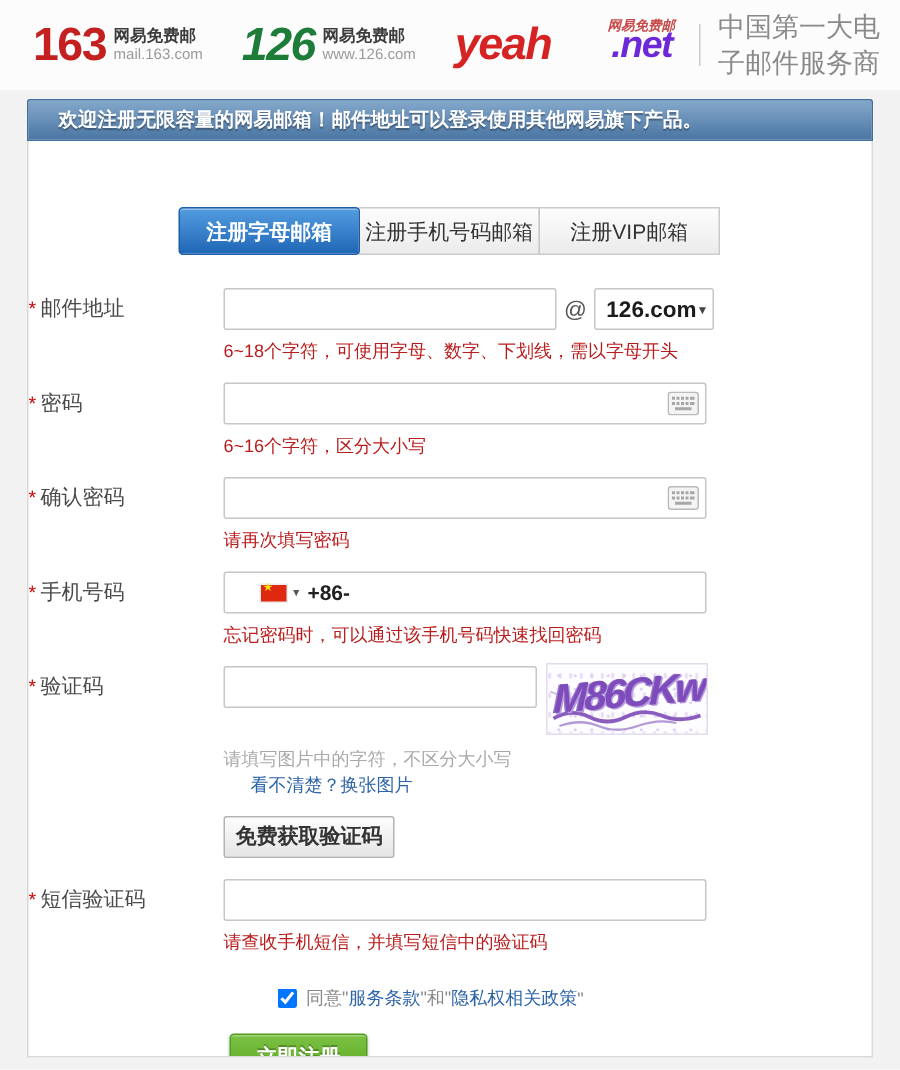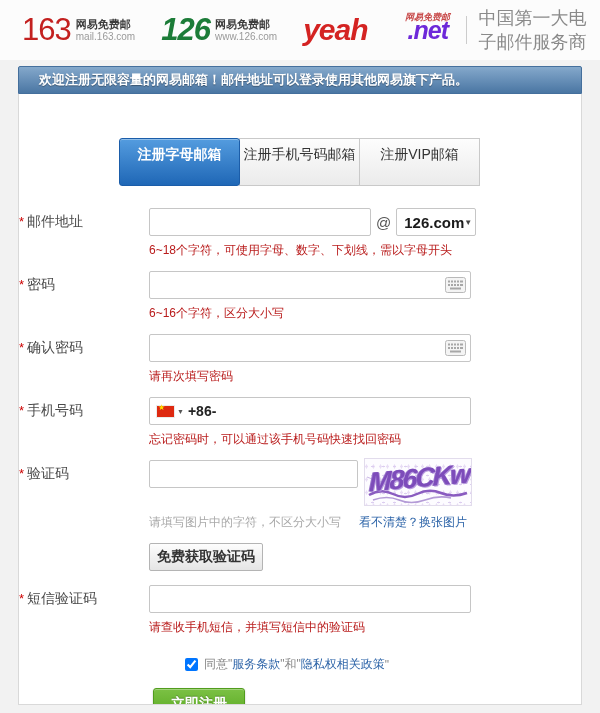--- a/index.html
+++ b/index.html
@@ -10,21 +10,21 @@
     font-family:"Liberation Sans","DejaVu Sans",sans-serif;
     overflow:hidden;
   }
   
   .header {
     height:60px; background:#fcfcfc;
     display:flex; align-items:center;
     padding-left:22px;
   }
   .logo { display:flex; align-items:center; margin-right:26px; }
-  .logo-big163 { font-size:31px; font-weight:normal; color:#c3201f; letter-spacing:-1px; }
+  .logo-big163 { font-size:31px; font-weight:bold; color:#c3201f; letter-spacing:-1px; }
   .logo-big126 { font-size:31px; font-weight:bold; font-style:italic; color:#1c7c38; letter-spacing:-1px; }
   .logo-stack { margin-left:5px; line-height:1.1; }
   .logo-cn { font-size:11px; font-weight:bold; color:#3c3c3c; display:block; }
   .logo-url { font-size:10px; color:#9a9a9a; display:block; }
   .logo-yeah { position:relative; margin-right:14px; padding-right:4px;gap:40px; }
   .yeah-red { font-size:30px; font-weight:bold; font-style:italic; color:#d42322; letter-spacing:-1px; }
   .yeah-net { font-size:25px; font-weight:bold; font-style:italic; color:#6d28d9; letter-spacing:-1px; }
   .yeah-cn { position:absolute; top:-2px; right:2px; font-size:9px; font-weight:bold; font-style:italic; color:#c84b4b; }
   .header-divider { width:1px; height:28px; background:#ccc; margin:0 12px 0 0; }
   .tagline { font-size:18px; color:#8a8a8a; }
@@ -38,21 +38,21 @@
   .banner-text { color:#fff; font-size:13px; font-weight:bold; text-shadow:0 1px 1px rgba(0,0,0,.35); }
   
   .box {
     margin:0 18px; height:611px;
     background:#fff; border:1px solid #d9d9d9; border-top:none;
     padding-top:44px; overflow:hidden;
   }
   
   .tabs { width:362px; margin:0 auto 22px; display:flex; }
   .tab {
-    width:121px; height:48px; line-height:31px; text-align:center;
+    width:121px; height:32px; line-height:31px; text-align:center;
     font-size:14px; color:#333; cursor:pointer;
     background:linear-gradient(#fdfdfd,#ebebeb);
     border:1px solid #c9c9c9; margin-left:-1px;
   }
   .tab:first-child { margin-left:0; }
   .tab.active {
     background:linear-gradient(#549cdf,#1f67b6);
     border:1px solid #1b5da9; border-radius:3px;
     color:#fff; font-weight:bold; position:relative; z-index:2;
     box-shadow:inset 0 1px 0 rgba(255,255,255,.35);
@@ -73,21 +73,21 @@
     display:flex; align-items:center; justify-content:space-between;
     padding:0 7px; cursor:pointer; background:#fff;
   }
   .domain-select b { font-size:15px; color:#1b1b1b; }
   .domain-arrow { font-size:8px; color:#444; }
   .pwd-wrap { position:relative; width:322px; }
   .pwd-wrap .txt { width:100%; padding-right:32px; }
   .kbd-icon { position:absolute; right:5px; top:6px; }
   .phone-box {
     width:322px; height:28px; border:1px solid #c6c6c6; border-radius:2px;
-    display:flex; align-items:center; padding-left:7px; background:#fff;
+    display:flex; align-items:center; padding-left:24px; background:#fff;
   }
   .flag {
     width:17px; height:11px; background:#de2910; position:relative; flex:none;
     box-shadow:0 0 0 1px rgba(0,0,0,.08);
   }
   .flag::after {
     content:"★"; position:absolute; left:1px; top:-3px;
     font-size:8px; color:#ffde00;
   }
   .flag-arrow { font-size:7px; color:#555; margin:0 4px 0 3px; }
@@ -101,21 +101,21 @@
     background-image:radial-gradient(#dccdf0 1px,transparent 1.3px),radial-gradient(#e8ddf5 1px,transparent 1.2px);
     background-size:11px 9px,7px 13px; background-position:2px 3px,5px 1px;
   }
   .captcha-text {
     position:absolute; left:4px; top:4px; width:100px; text-align:center;
     font-size:27px; font-weight:bold; font-style:italic; color:#7d4cba;
     letter-spacing:-2px; transform:rotate(-5deg) skewX(-6deg);
     text-shadow:1px 1px 0 #b79ade, -1px 0 0 #9a77cc;
   }
   .captcha-squiggle { position:absolute; left:0; bottom:0; }
-  .captcha-hints { display:flex; margin:8px 0 12px 130px; }
+  .captcha-hints { display:flex; margin:8px 0 12px 130px;flex-direction:column; }
   .captcha-hints .h { font-size:12px; color:#a9a9a9; }
   .refresh-link { font-size:12px; color:#2d64a8; margin-left:18px; cursor:pointer; }
   .getcode-btn {
     margin-left:130px; width:114px; height:28px;
     background:linear-gradient(#fdfdfd,#e5e5e5);
     border:1px solid #b4b4b4; border-radius:2px;
     font-size:14px; font-weight:bold; color:#333; cursor:pointer;
     margin-bottom:14px;
   }
   .w-sms { width:322px; }

